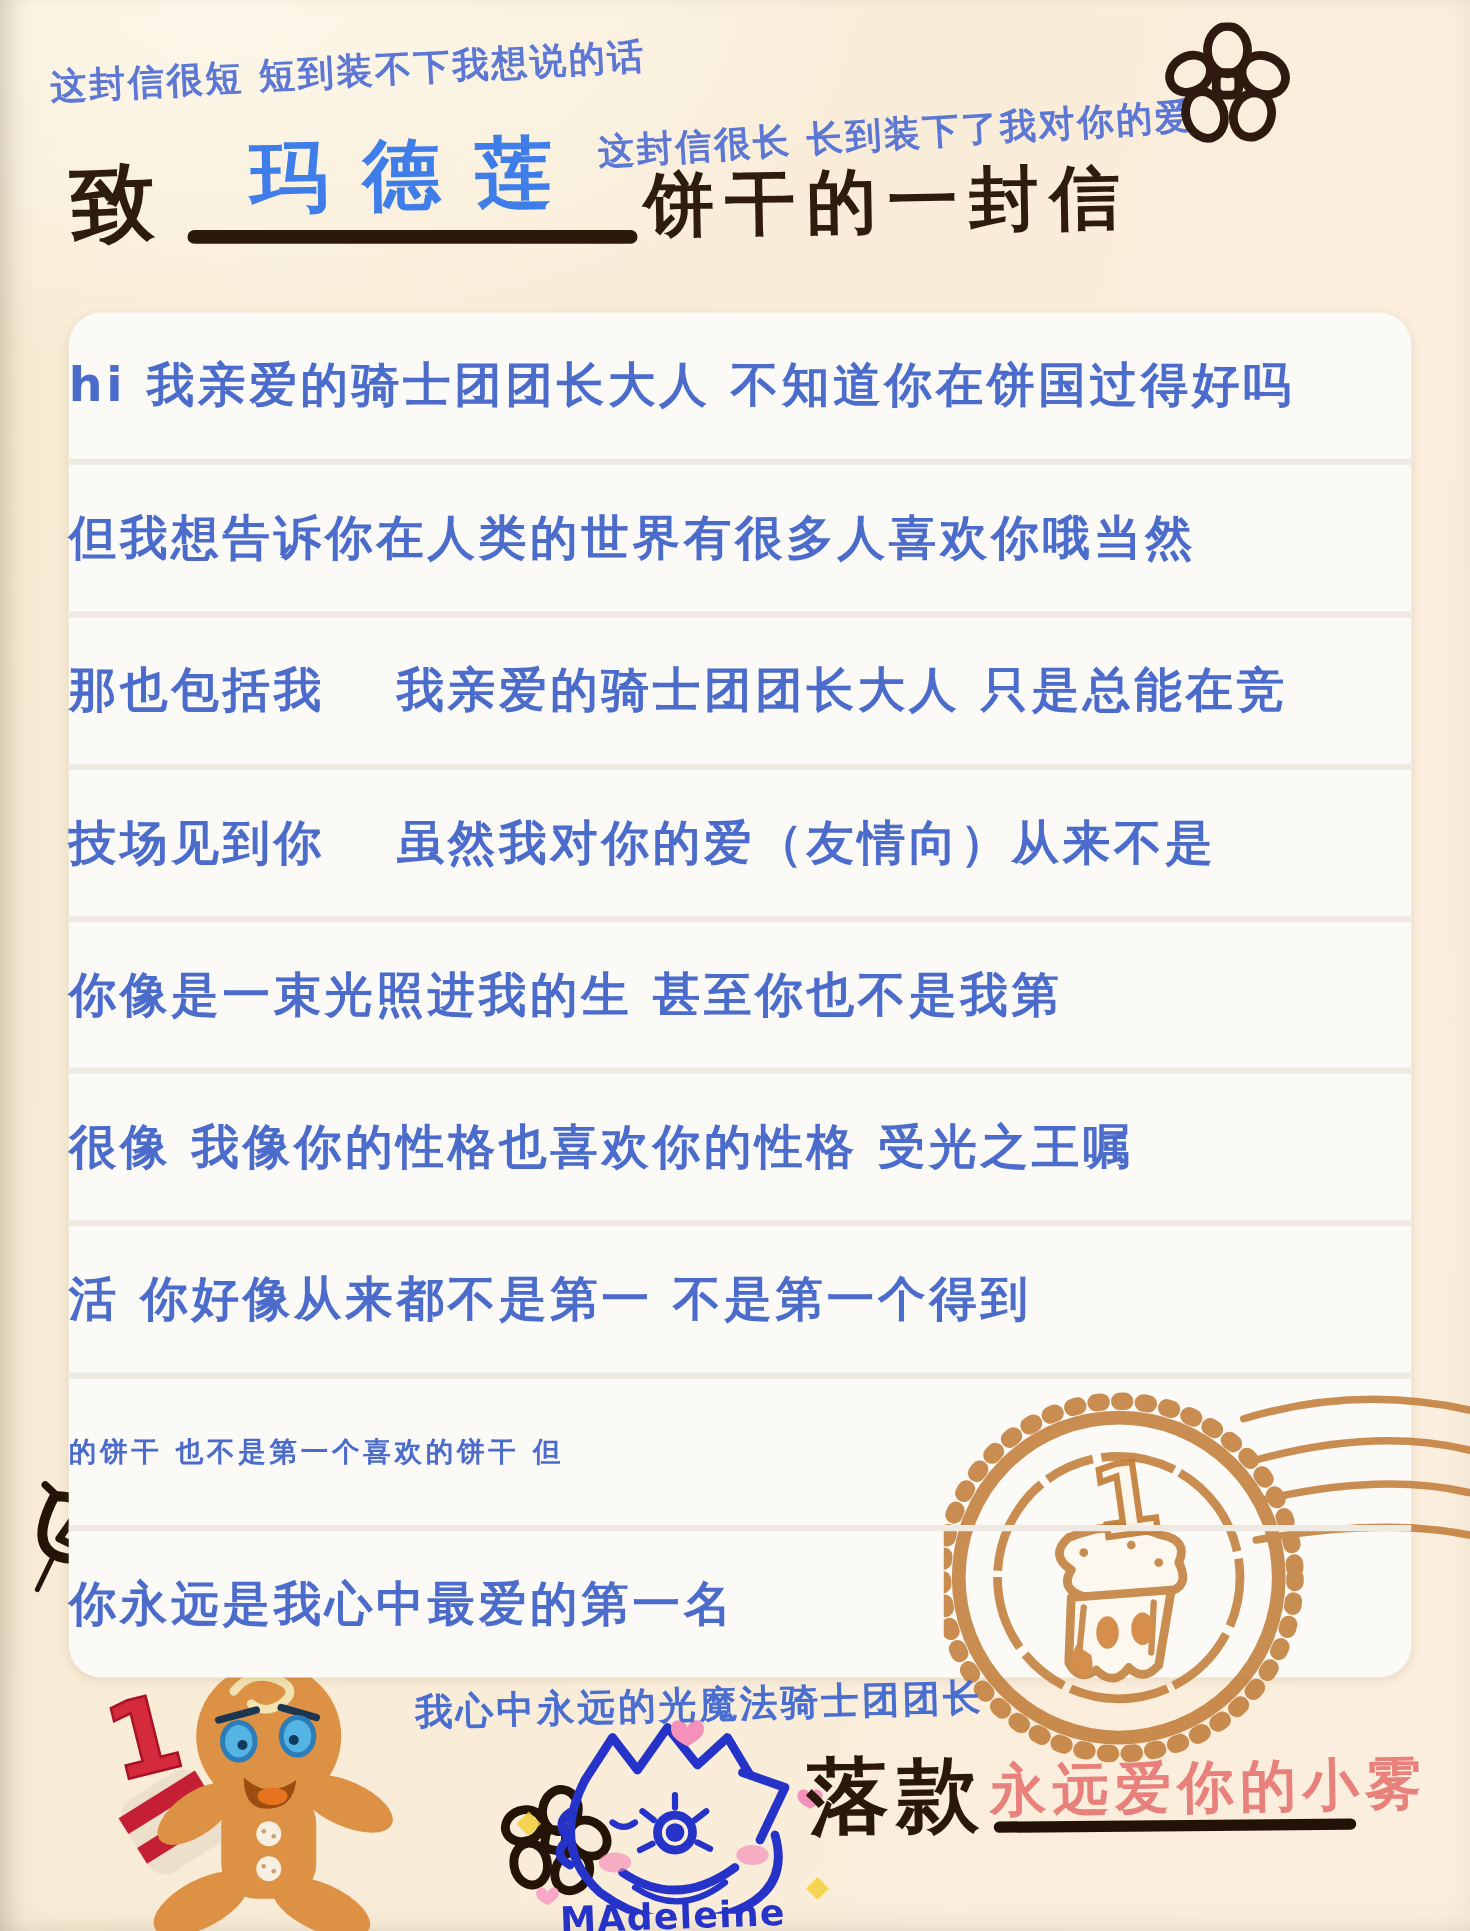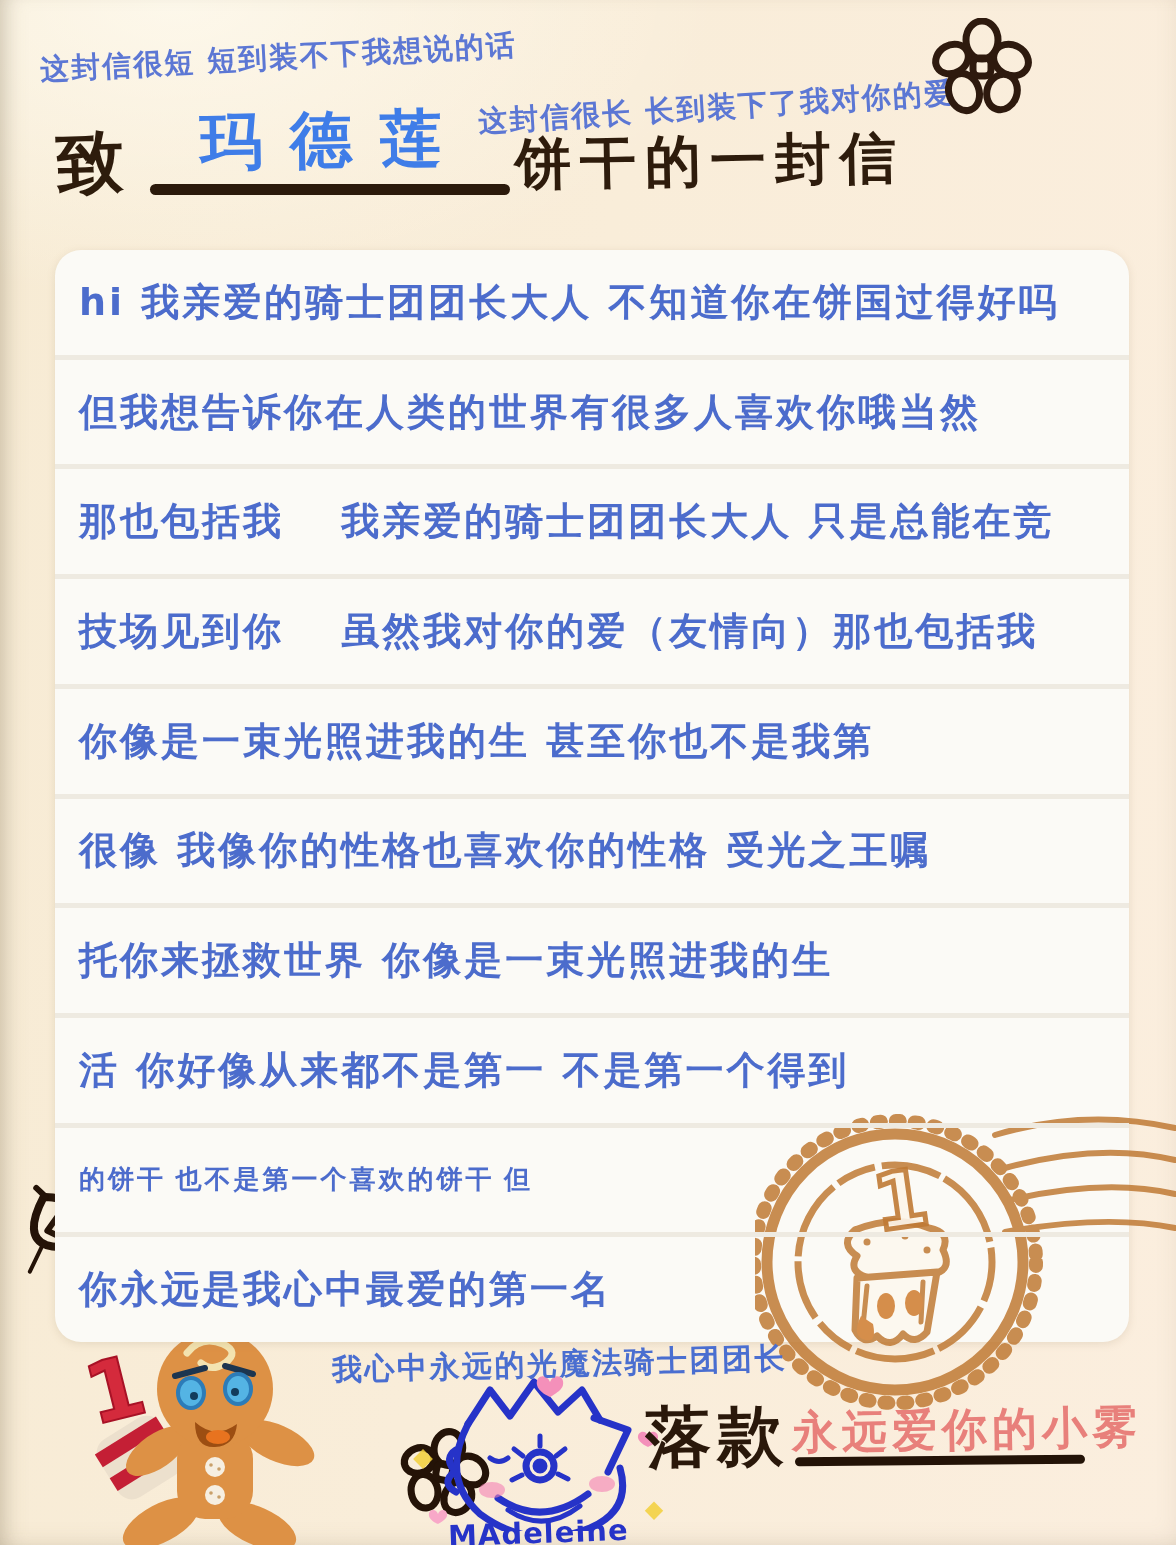--- a/index.html
+++ b/index.html
@@ -15,24 +15,24 @@
   .note{color:#5c77d4;font-weight:bold;font-size:29px;letter-spacing:2px;white-space:nowrap;}
   .note-short{left:40px;top:38px;transform:rotate(-3deg);}
   .note-long{left:478px;top:88px;transform:rotate(-3.5deg);}
   .to-char{left:56px;top:118px;font-size:68px;font-weight:bold;color:#2e1c0c;transform:rotate(-2deg);}
   .recipient{left:200px;top:98px;font-size:62px;font-weight:bold;color:#3f7de8;letter-spacing:28px;transform:rotate(-1deg);white-space:nowrap;}
   .title-underline{left:150px;top:184px;width:360px;height:11px;background:#2b1a0b;border-radius:6px;}
   .title-suffix{left:515px;top:124px;font-size:56px;font-weight:bold;color:#2e1c0c;letter-spacing:9px;white-space:nowrap;transform:rotate(-1deg);}
   .card{left:55px;top:250px;width:1074px;height:1092px;background:#fbfaf6;border-radius:26px;
     box-shadow:0 2px 8px rgba(150,130,95,.18);display:flex;flex-direction:column;z-index:1;}
   .lines{position:relative;z-index:2;display:flex;flex-direction:column;height:100%;}
-  .line{flex:1;display:flex;align-items:center;padding-left:24px;font-size:38px;font-weight:bold;
+  .line{flex:1;display:flex;align-items:center;font-size:38px;font-weight:bold;
     color:#4c6ccc;letter-spacing:3px;white-space:nowrap;border-bottom:5px solid #eeeae1;}
   .line:last-child{border-bottom:none;}
-  .line.small{font-size:26px;font-family:Liberation Serif, serif;}
+  .line.small{font-size:22px;}
   .stamp-wrap{left:755px;top:1100px;width:421px;height:320px;z-index:2;pointer-events:none;}
   .footer-caption{left:332px;top:1344px;font-size:30px;font-weight:bold;color:#4a6ed0;letter-spacing:2.5px;transform:rotate(-1.5deg);white-space:nowrap;z-index:4;}
   .sign-label{left:645px;top:1392px;font-size:66px;font-weight:bold;color:#2a180a;letter-spacing:6px;transform:rotate(-1deg);z-index:4;}
   .sign-name{left:792px;top:1400px;font-size:45px;font-weight:bold;color:#e8807b;letter-spacing:5px;white-space:nowrap;transform:rotate(-1deg);z-index:4;}
   .sign-underline{left:795px;top:1456px;width:290px;height:9px;background:#231307;border-radius:5px;transform:rotate(-.5deg);z-index:4;}
   .doodle-caption1{left:448px;top:1516px;font-size:29px;font-weight:bold;color:#2633c8;letter-spacing:1px;transform:rotate(-2deg);z-index:4;}
   svg{display:block;}
 </style>
 </head>
 <body>
@@ -83,24 +83,23 @@
         <circle cx="150" cy="136" r="3.5" fill="#c07a35" stroke="none"></circle>
         <circle cx="172" cy="150" r="3.5" fill="#c07a35" stroke="none"></circle>
       </g>
       <text x="118" y="128" font-size="78" font-weight="bold" fill="#fdf6ea" stroke="#c07a35" stroke-width="5" transform="rotate(-8 140 95)" opacity="0.9">1</text>
     </svg>
 
     <div class="lines">
       <div class="line">hi 我亲爱的骑士团团长大人 不知道你在饼国过得好吗</div>
       <div class="line">但我想告诉你在人类的世界有很多人喜欢你哦当然</div>
       <div class="line">那也包括我　 我亲爱的骑士团团长大人 只是总能在竞</div>
-      <div class="line">技场见到你　 虽然我对你的爱（友情向）那也包括我</div>
+      <div class="line">技场见到你　 虽然我对你的爱（友情向）从来不是</div>
       <div class="line">你像是一束光照进我的生 甚至你也不是我第</div>
       <div class="line">很像 我像你的性格也喜欢你的性格 受光之王嘱</div>
-      <div class="line">托你来拯救世界 你像是一束光照进我的生</div>
       <div class="line">活 你好像从来都不是第一 不是第一个得到</div>
       <div class="line small">的饼干 也不是第一个喜欢的饼干 但</div>
       <div class="line">你永远是我心中最爱的第一名</div>
     </div>
   </div>
 
   <svg class="abs" style="left:14px;top:1182px;transform:rotate(-8deg);" width="78" height="92" viewBox="0 0 78 92">
     <g fill="none" stroke="#241307" stroke-linecap="round" stroke-linejoin="round">
       <path d="M10,86 L26,62" stroke-width="4"></path>
       <path d="M34,14 Q68,18 62,48 Q56,74 30,62 Q8,50 34,14 Z" stroke-width="8" fill="#f9efdc"></path>

